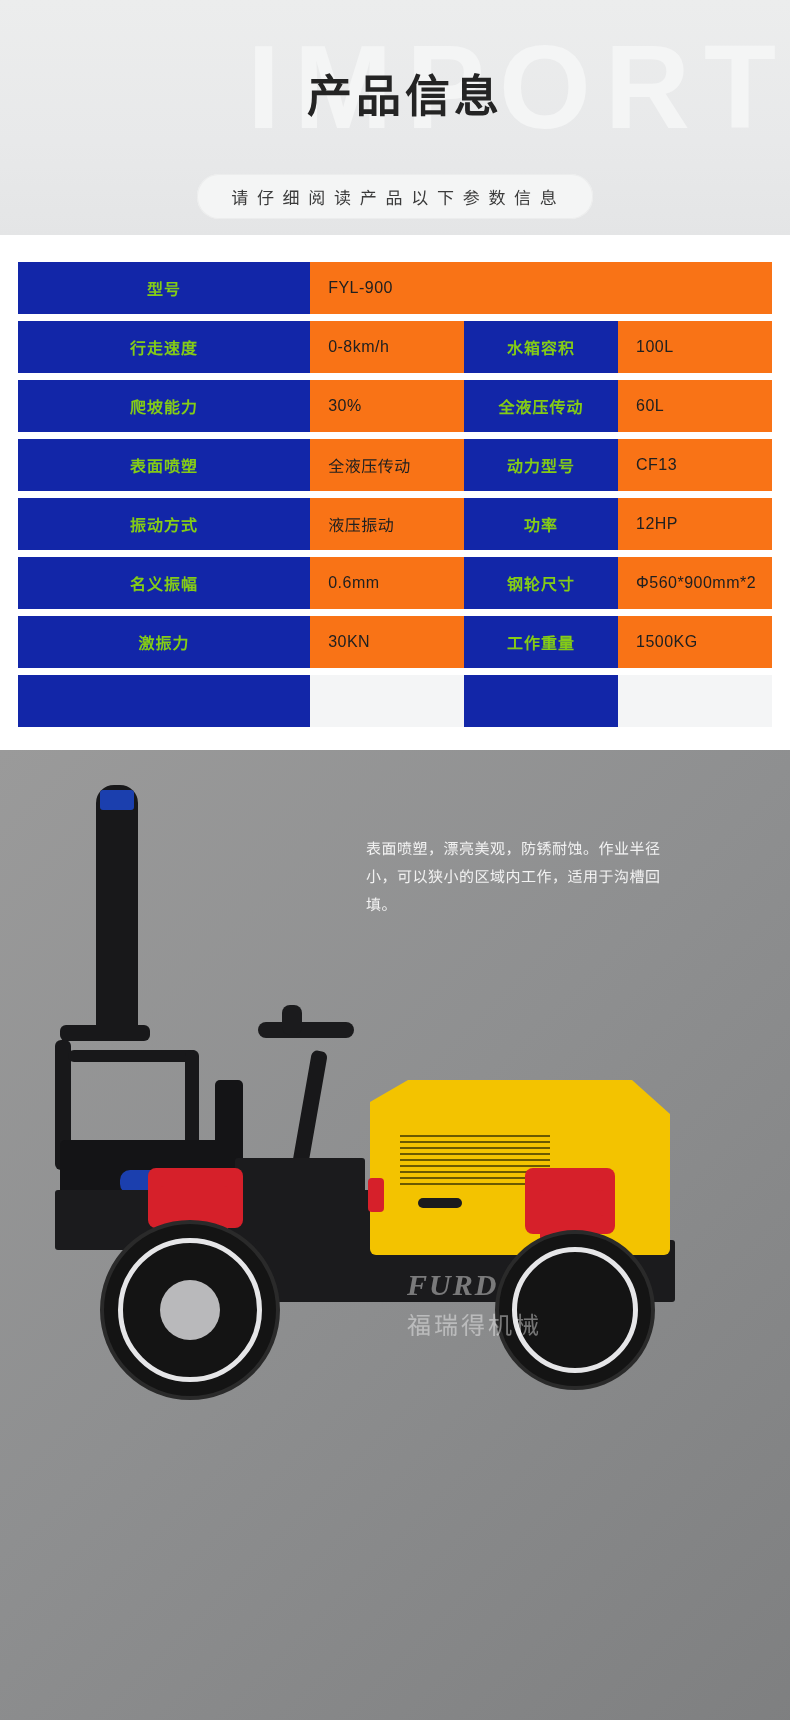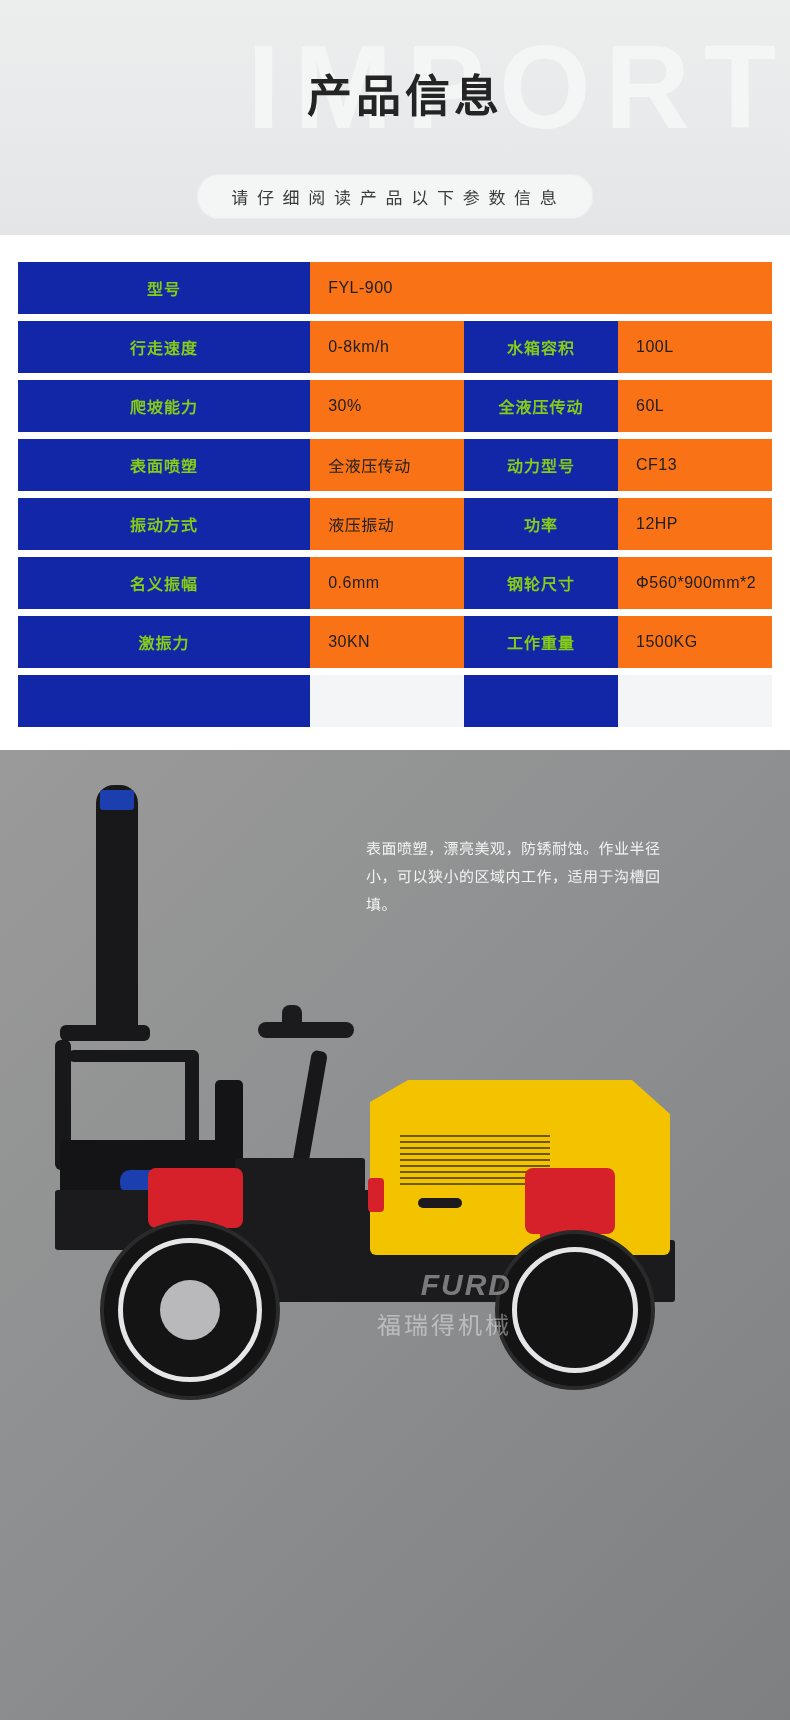--- a/index.html
+++ b/index.html
@@ -122,25 +122,26 @@
     top: 85px;
     left: 366px;
     width: 310px;
     font-size: 15px;
     line-height: 28px;
     color: #f2f2f2;
     letter-spacing: 0.5px;
   }
   .watermark {
     position: absolute;
-    left: 377px;
+    left: 407px;
     top: 518px;
-    text-align: right;
+    text-align: left;
     color: rgba(255,255,255,0.42);
     user-select: none;
+    font-family: Liberation Serif, serif;
   }
   .watermark .wm-en {
     font-size: 30px;
     font-weight: bold;
     letter-spacing: 2px;
     font-style: italic;
   }
   .watermark .wm-cn {
     font-size: 24px;
     letter-spacing: 3px;

